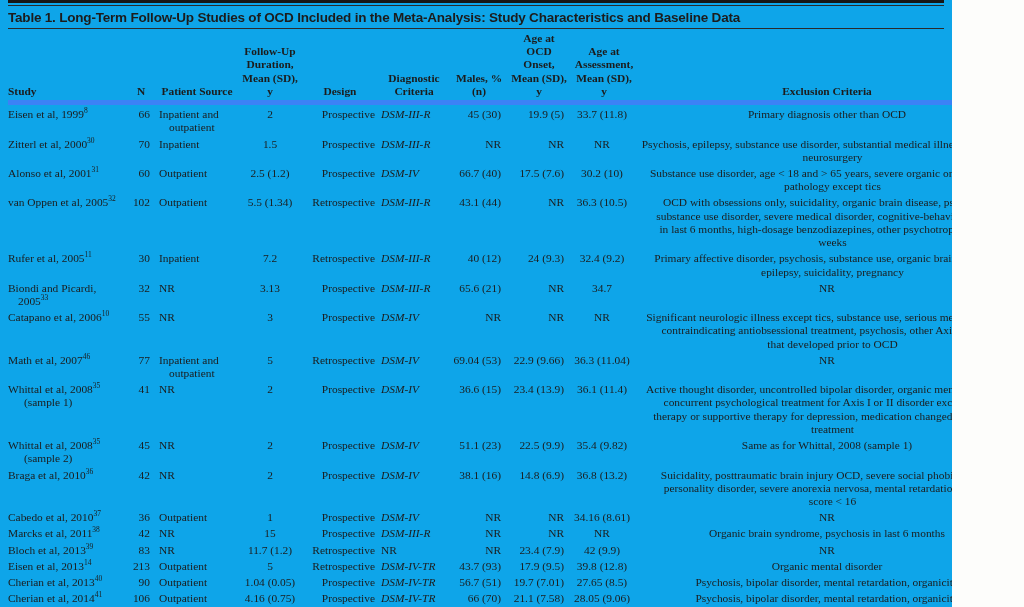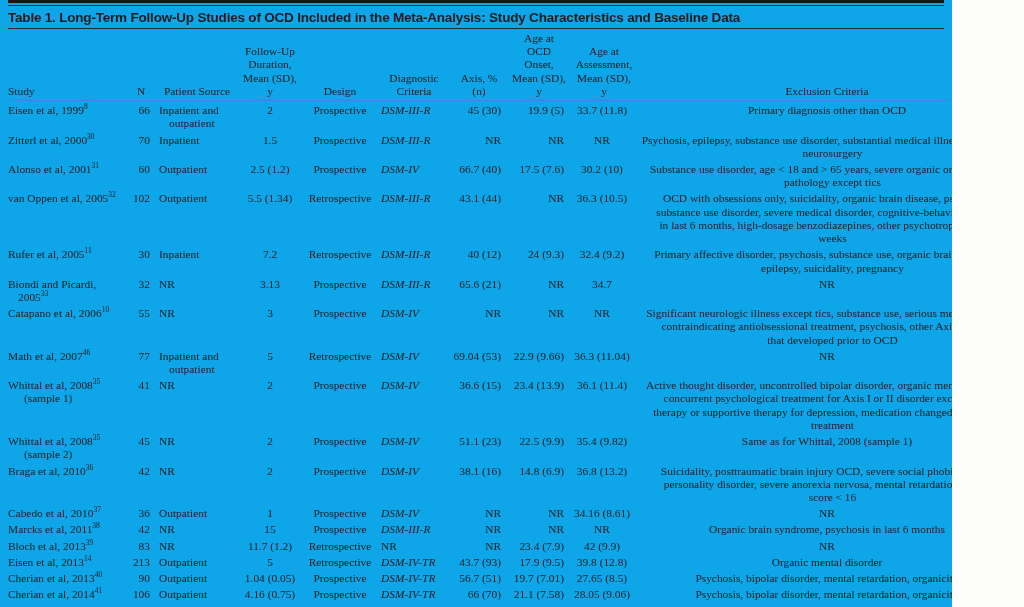--- a/index.html
+++ b/index.html
@@ -14,30 +14,30 @@
     font-family:"Liberation Sans", sans-serif;
     font-weight:bold; font-size:13.5px; letter-spacing:-0.2px;
     padding:4px 0 3px 0; border-bottom:1px solid #2a2a2a;
   }
   table { border-collapse:collapse; table-layout:fixed; width:1008px; font-size:11.4px; line-height:1.16; }
   col.c-study{width:118px} col.c-n{width:30px} col.c-source{width:82px}
   col.c-duration{width:64px} col.c-design{width:76px} col.c-criteria{width:72px}
   col.c-males{width:58px} col.c-onset{width:62px} col.c-assess{width:68px}
   col.c-exclusion{width:378px}
   th {
-    font-weight:normal; vertical-align:bottom; text-align:center;
-    padding:3px 3px 2px 3px; border-bottom:1px solid #3b82f6;
+    font-weight:bold; vertical-align:bottom; text-align:center;
+    padding:3px 3px 2px 3px; border-bottom:5px solid #3b82f6;
   }
   th.h-study { text-align:left; padding-left:0; }
   td { vertical-align:top; padding:1.5px 3px; }
   td.c-study   { text-align:left; padding-left:10px; text-indent:-10px; }
   td.c-n       { text-align:right; padding-right:6px; }
   td.c-source  { text-align:left; padding-left:13px; text-indent:-10px; }
   td.c-duration{ text-align:center; }
-  td.c-design  { text-align:center; }
+  td.c-design  { text-align:right; }
   td.c-criteria{ text-align:left; }
   td.c-males   { text-align:right; padding-right:7px; }
   td.c-onset   { text-align:right; padding-right:6px; }
   td.c-assess  { text-align:center; padding-right:7px; }
   td.c-exclusion { text-align:center; padding-left:14px; text-indent:-11px; }
   tr.first-row td { padding-top:3px; }
   .dsm { font-style:italic; }
   sup { font-size:7.5px; line-height:0; }
   .note-line { display:block; text-indent:0; padding-left:6px; }
 </style>
@@ -62,21 +62,21 @@
         <col class="c-exclusion">
     </colgroup>
     <thead>
       <tr>
         <th class="h-study">Study</th>
         <th>N</th>
         <th>Patient Source</th>
         <th>Follow-Up Duration, Mean (SD), y</th>
         <th>Design</th>
         <th>Diagnostic Criteria</th>
-        <th>Axis, % (n)</th>
+        <th>Males, % (n)</th>
         <th>Age at OCD Onset, Mean (SD), y</th>
         <th>Age at Assessment, Mean (SD), y</th>
         <th>Exclusion Criteria</th>
       </tr>
     </thead>
     <tbody>
         <tr class="first-row">
           <td class="c-study"><span>Eisen et al, 1999</span><sup>8</sup></td>
           <td class="c-n">66</td>
           <td class="c-source">Inpatient and outpatient</td>

